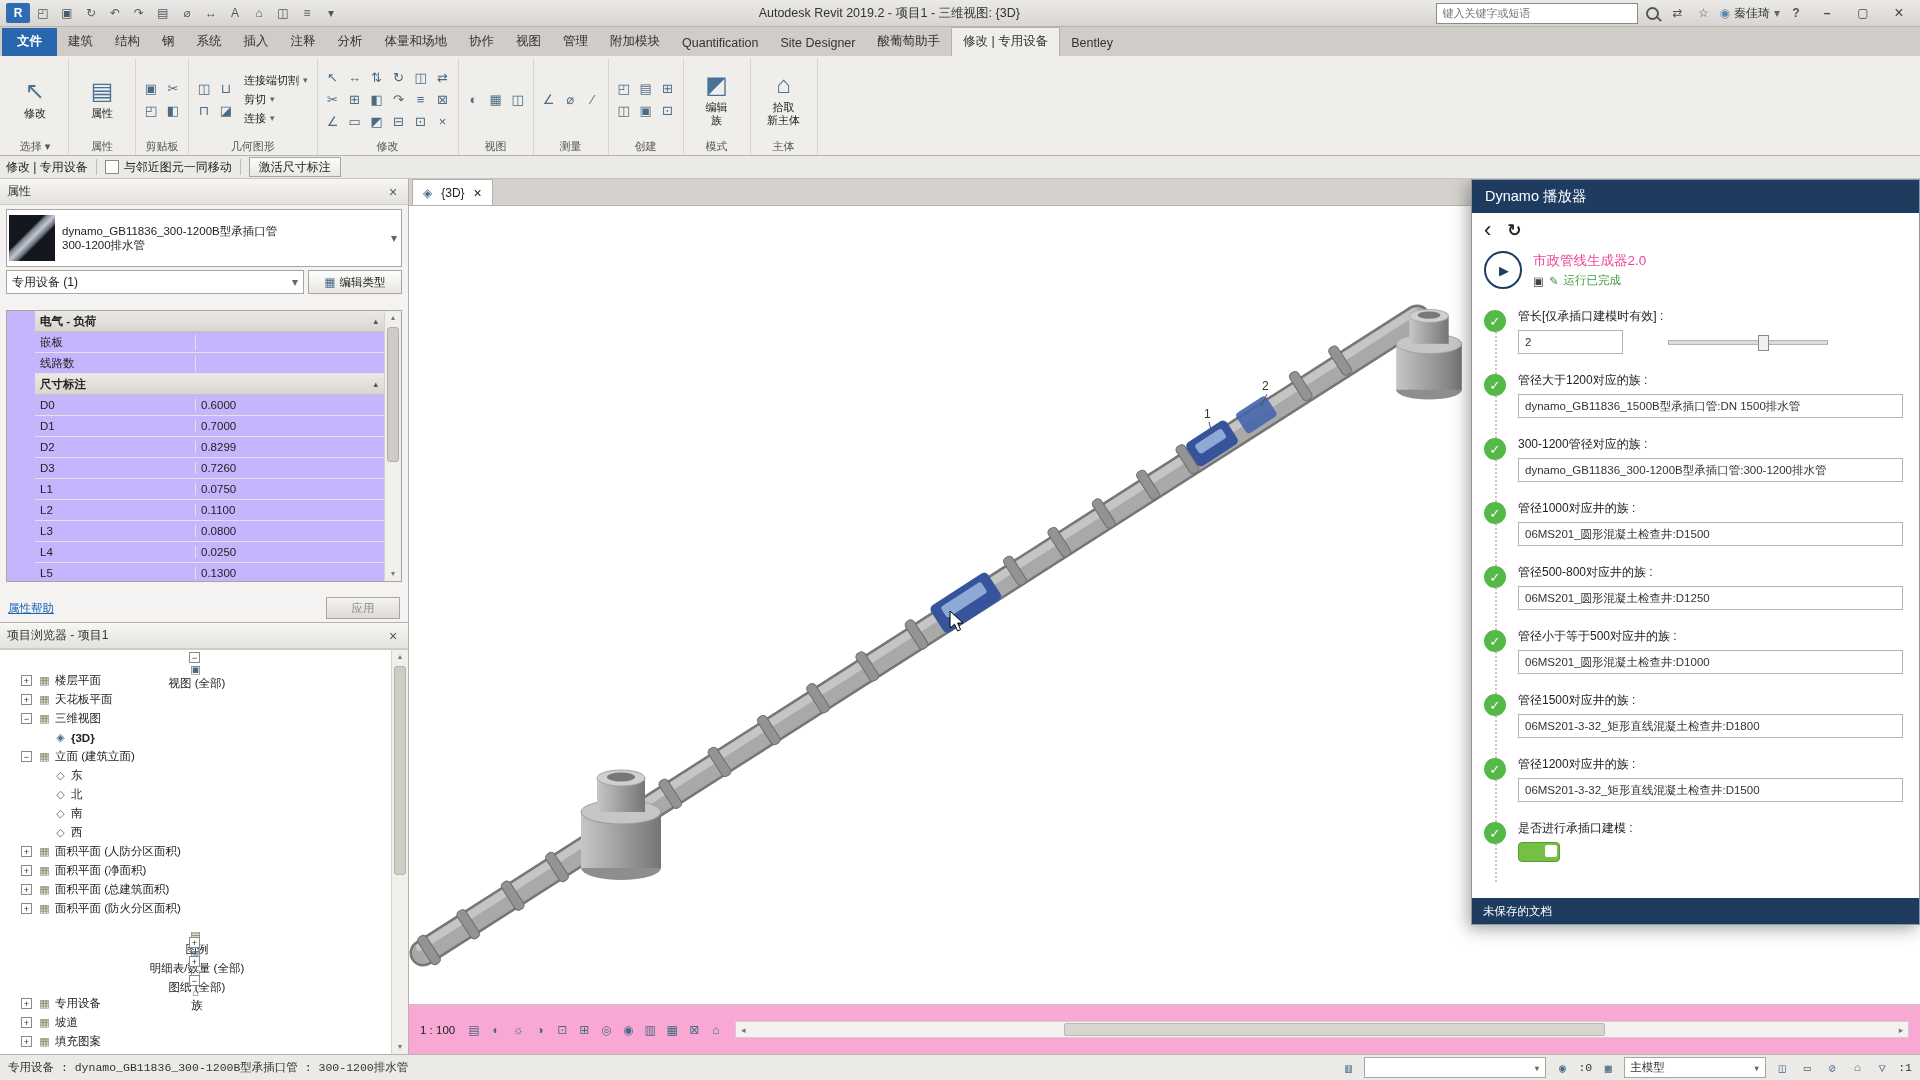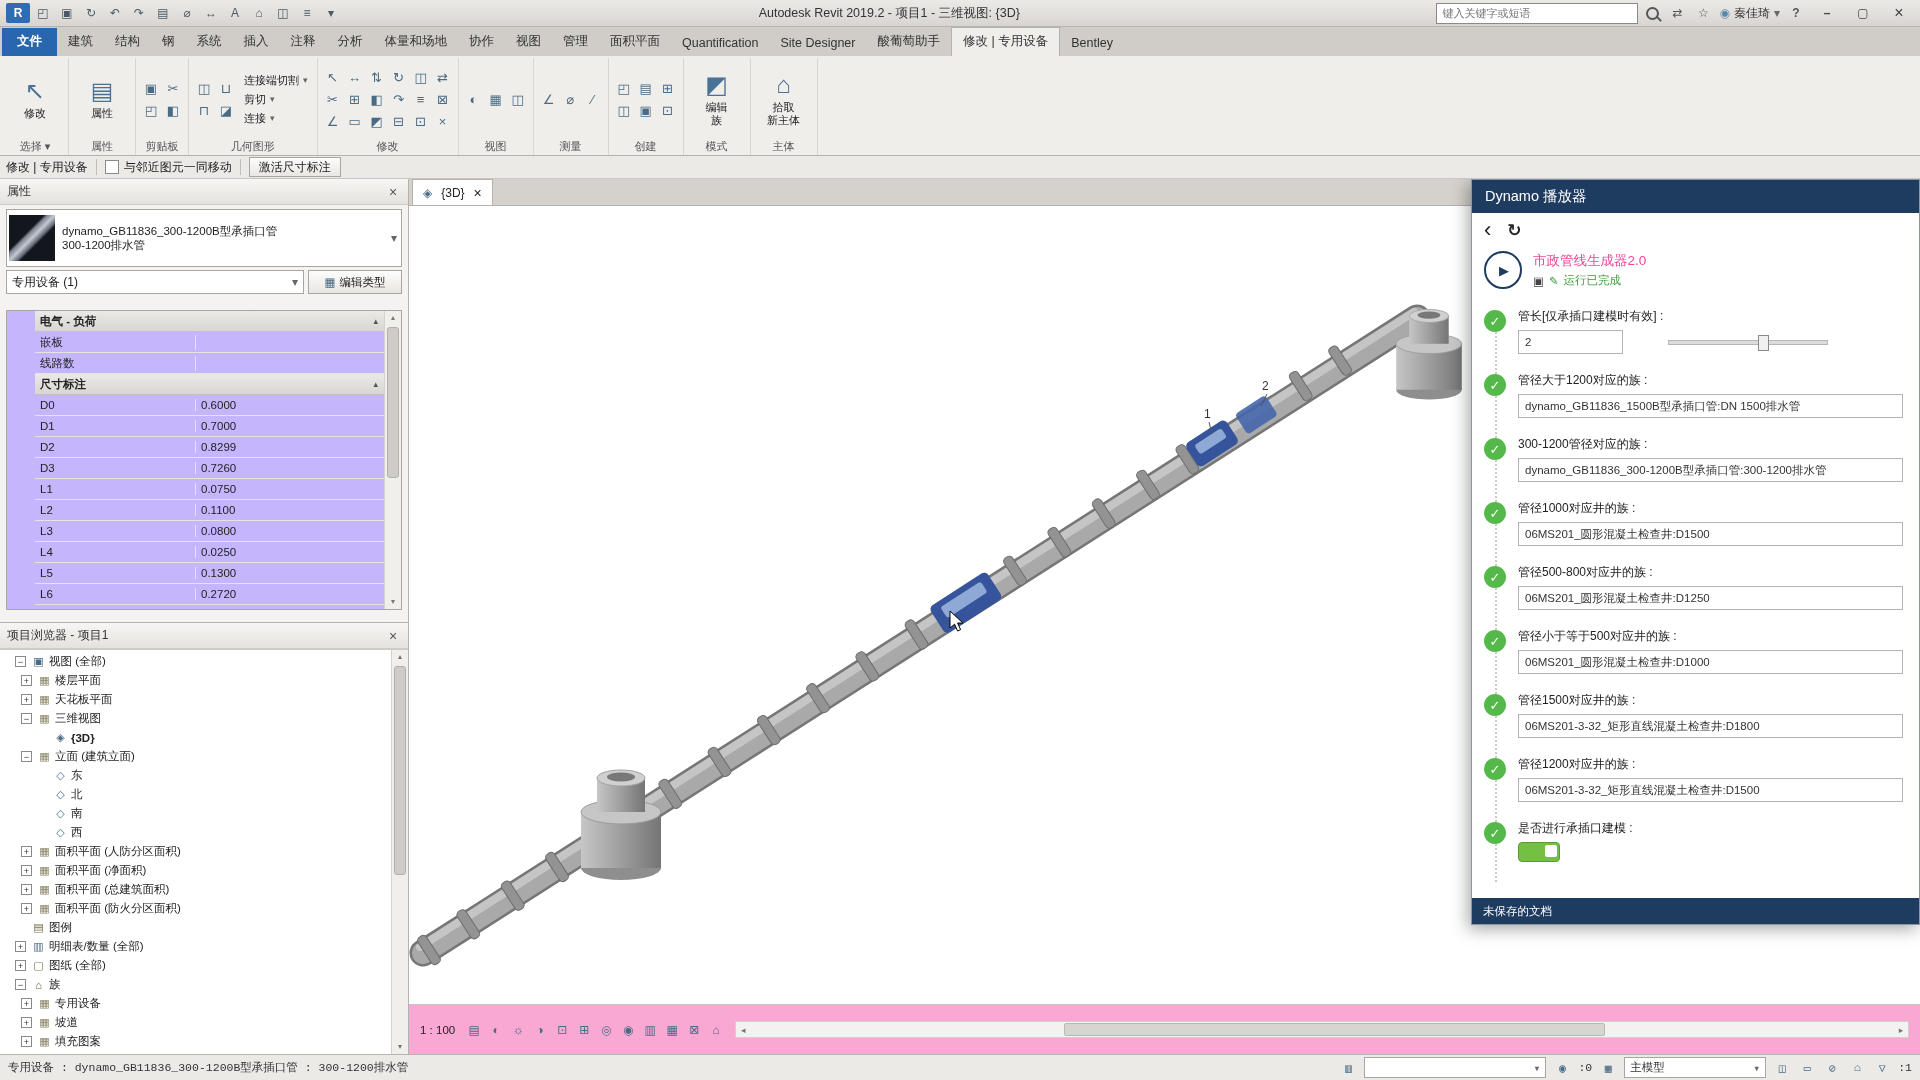--- a/index.html
+++ b/index.html
@@ -99,21 +99,21 @@
   .vs-thumb{position:absolute;top:2px;height:55%;left:2px;right:2px;background:#cfccc7;border:1px solid #b3b0ab;border-radius:3px;}
   .pfoot{height:24px;display:flex;align-items:center;padding:2px 8px;flex:0 0 auto;}
   .help-link{color:#1a66b5;text-decoration:underline;font-size:11.5px;}
   .apply-btn{margin-left:auto;width:72px;height:20px;border:1px solid #a9a6a1;background:linear-gradient(#f4f3f1,#dddad6);
              color:#8a8a8a;text-align:center;line-height:20px;font-size:11.5px;}
 
   .browser{flex:1;display:flex;flex-direction:column;background:#f4f3f1;overflow:hidden;}
   .tree{flex:1;background:#fff;border-top:1px solid #cfccc7;display:flex;overflow:hidden;}
   .titems{flex:1;padding-top:2px;overflow:hidden;}
   .titem{display:flex;align-items:center;height:19px;font-size:11.5px;white-space:nowrap;}
-  .titem[data-depth="0"]{padding-left:15px;}
+  .titem[data-depth="0"]{padding-left:3px;flex-direction:column;}
   .titem[data-depth="1"]{padding-left:21px;}
   .titem[data-depth="2"]{padding-left:37px;}
   .exp{width:9px;height:9px;border:1px solid #8a8a8a;background:#fff;display:flex;align-items:center;justify-content:center;
        font-size:9px;line-height:8px;margin-right:5px;color:#333;flex:0 0 auto;}
   .exp[data-exp="plus"]::before{content:"+";}
   .exp[data-exp="minus"]::before{content:"−";}
   .exp[data-exp="none"]{visibility:hidden;}
   .nicon{width:15px;margin-right:3px;text-align:center;font-size:11px;flex:0 0 auto;}
   .nicon[data-icon="views"]::before{content:"▣";color:#4a6b85;}
   .nicon[data-icon="folder"]::before{content:"▦";color:#8a8364;}
@@ -242,21 +242,21 @@
       <div class="rtab" data-name="ribbon-tab">结构</div>
       <div class="rtab" data-name="ribbon-tab">钢</div>
       <div class="rtab" data-name="ribbon-tab">系统</div>
       <div class="rtab" data-name="ribbon-tab">插入</div>
       <div class="rtab" data-name="ribbon-tab">注释</div>
       <div class="rtab" data-name="ribbon-tab">分析</div>
       <div class="rtab" data-name="ribbon-tab">体量和场地</div>
       <div class="rtab" data-name="ribbon-tab">协作</div>
       <div class="rtab" data-name="ribbon-tab">视图</div>
       <div class="rtab" data-name="ribbon-tab">管理</div>
-      <div class="rtab" data-name="ribbon-tab">面积平面</div>
+      <div class="rtab" data-name="ribbon-tab">附加模块</div>
       <div class="rtab" data-name="ribbon-tab">Quantification</div>
       <div class="rtab" data-name="ribbon-tab">Site Designer</div>
       <div class="rtab" data-name="ribbon-tab">酸葡萄助手</div>
       <div class="rtab" data-name="ribbon-tab" data-variant="active">修改 | 专用设备</div>
       <div class="rtab" data-name="ribbon-tab">Bentley</div>
     </nav>
 
   <div class="ribbon" data-name="ribbon">
     <div class="rgroup" data-name="ribbon-group-select">
       <div class="rgroup-body">
@@ -502,20 +502,24 @@
               </div>
 
             </div>
           <div class="vscroll" data-name="properties-scrollbar">
             <span class="vs-arrow" data-name="scroll-up-icon">▴</span>
             <span class="vs-track">
                 <span class="vs-thumb" data-name="scrollbar-thumb"></span>
               </span>
             <span class="vs-arrow" data-name="scroll-down-icon">▾</span>
           </div>
+        </div>
+        <div class="pfoot">
+          <span class="help-link" data-name="properties-help-link">属性帮助</span>
+          <span class="apply-btn" data-name="apply-button">应用</span>
         </div>
       </section>
 
       <section class="browser" data-name="project-browser">
         <div class="panel-title">
           <span data-name="project-browser-title">项目浏览器 - 项目1</span>
           <span class="x" data-name="close-icon"></span>
         </div>
         <div class="tree">
           <div class="titems">

